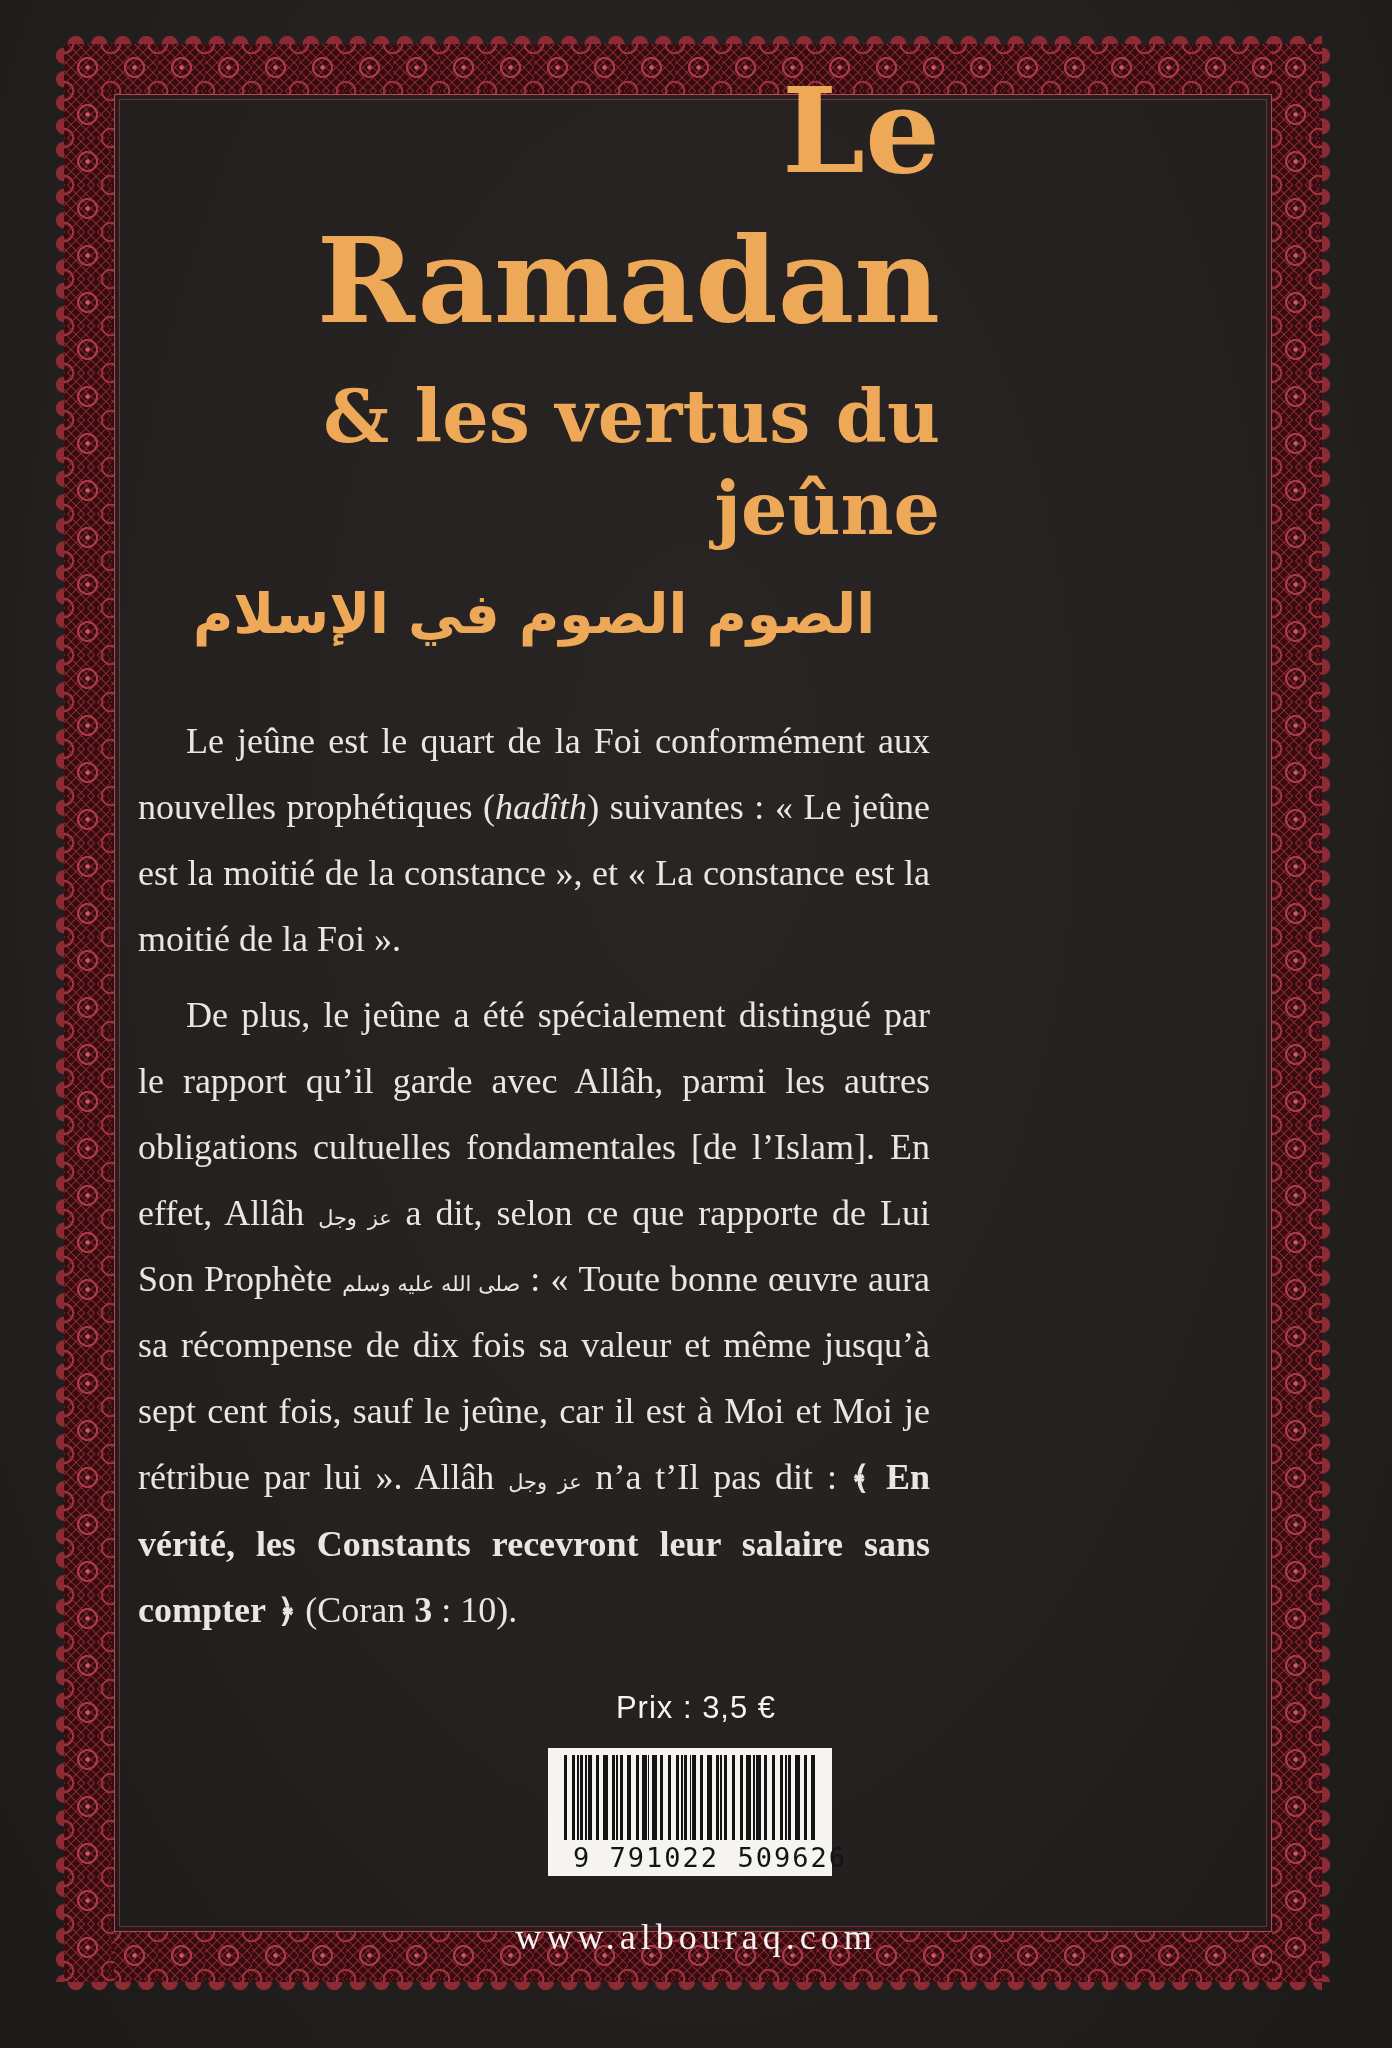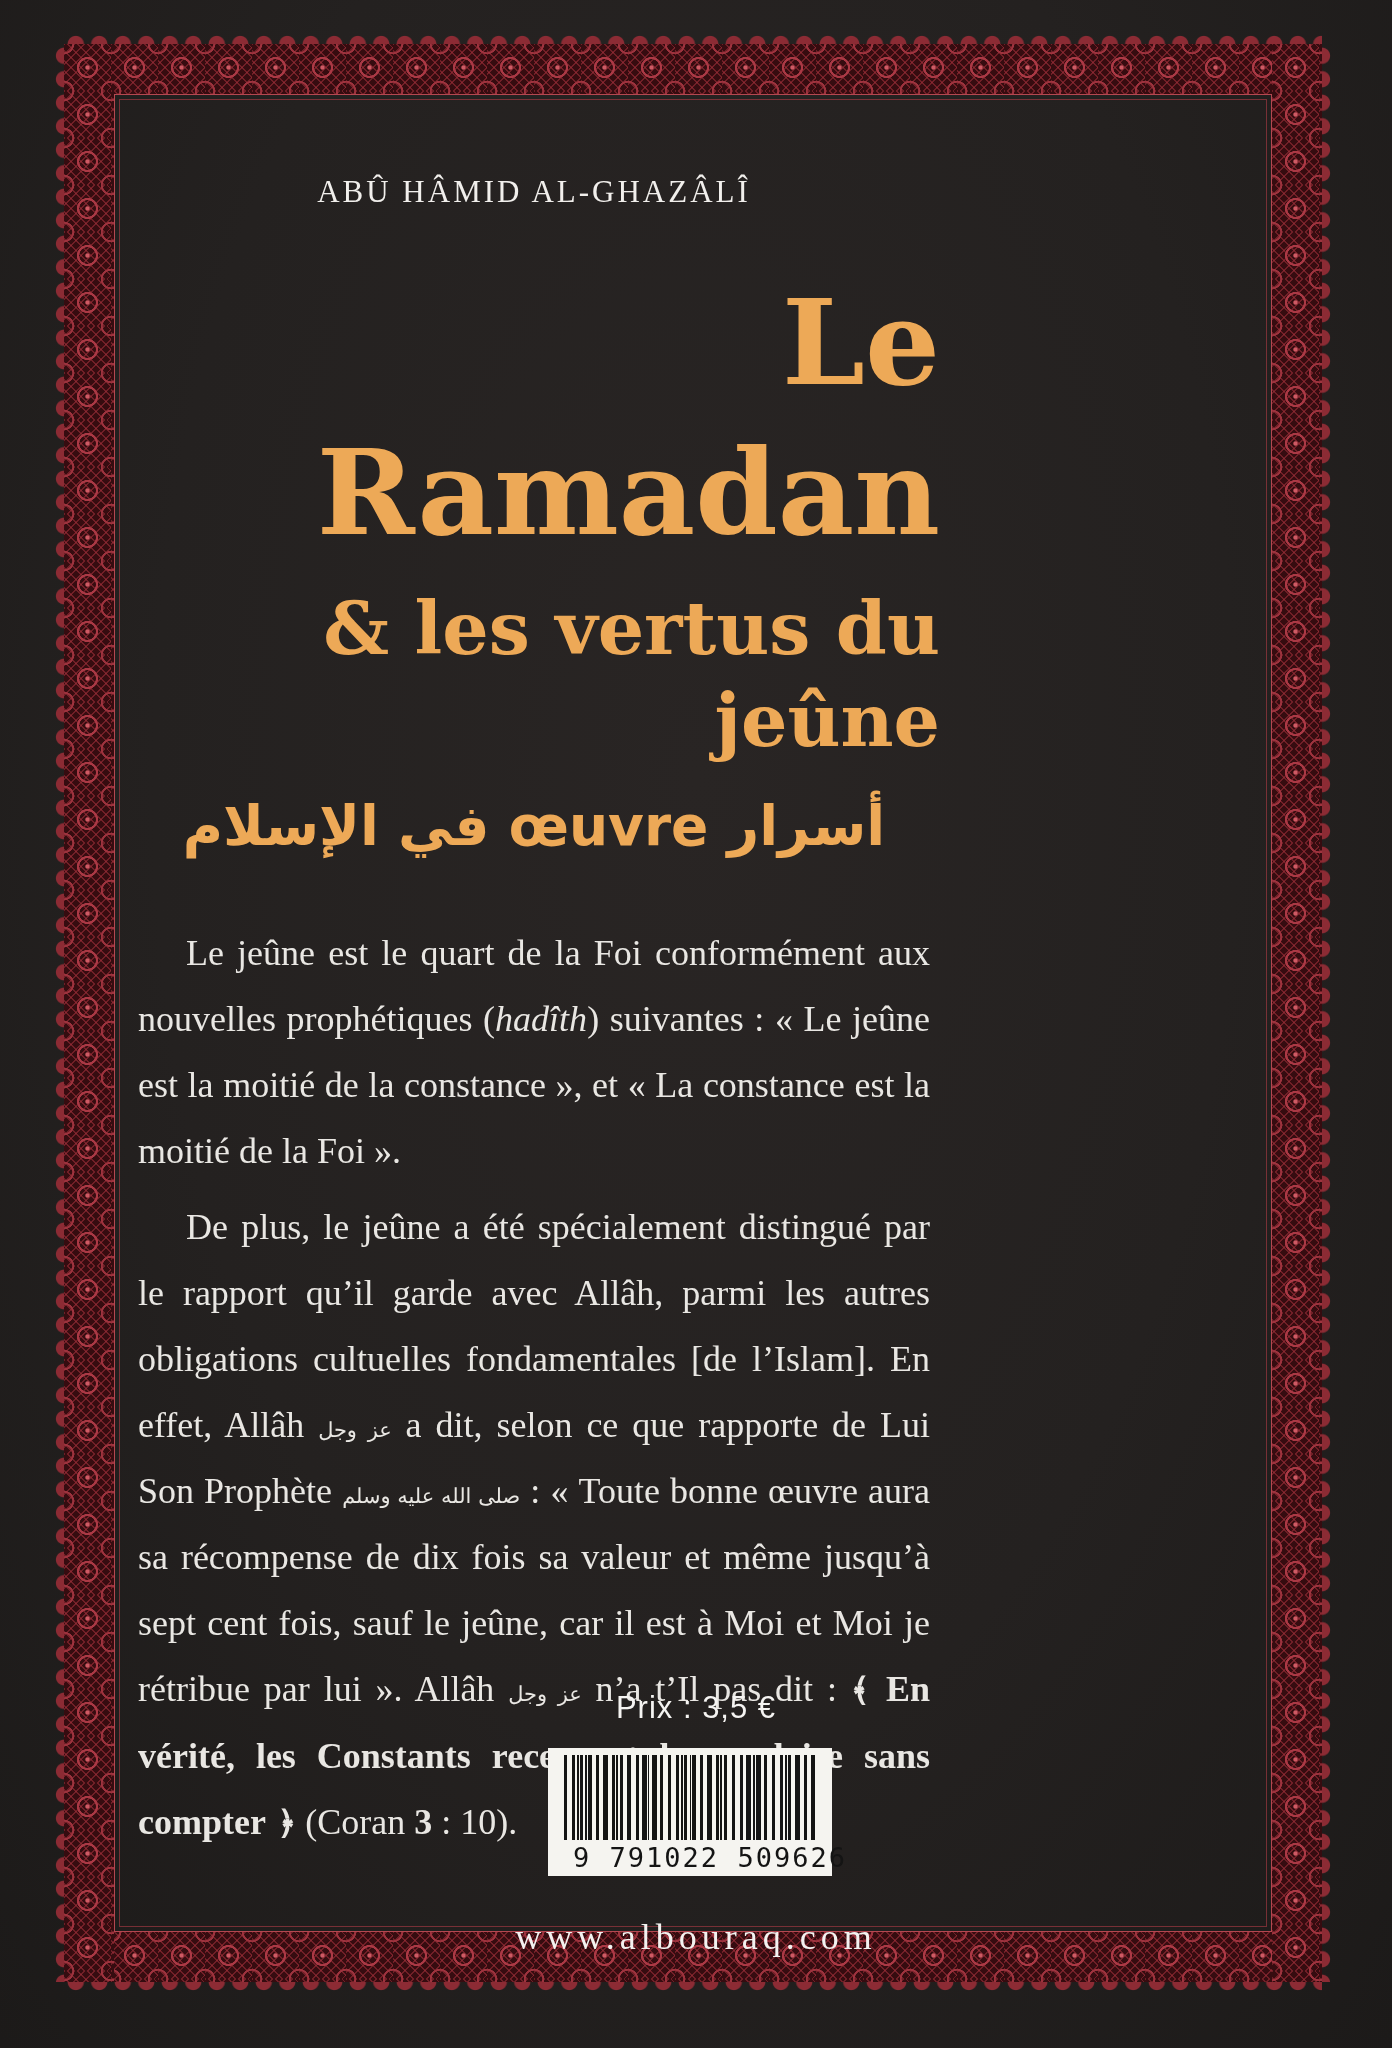--- a/index.html
+++ b/index.html
@@ -109,24 +109,23 @@
 <div id="page">
 
   <div class="band band-top"></div>
   <div class="band band-bottom"></div>
   <div class="band band-left"></div>
   <div class="band band-right"></div>
   <div class="trim"></div>
   <div class="trim2"></div>
 
   <div class="content">
-    <div class="author">ABÛ HÂMID AL-GHAZÂLÎ</div>
     <div class="title-fr">Le Ramadan</div>
     <div class="subtitle-fr">&amp; les vertus du jeûne</div>
-    <div class="title-ar">أسرار œuvre في الإسلام</div>
+    <div class="title-ar">الصوم الصوم في الإسلام</div>
     <div class="body-text" id="body-text">
         <p><span>Le jeûne est le quart de la Foi conformément aux nouvelles prophétiques (</span><span class="seg-italic">hadîth</span><span>) suivantes : « Le jeûne est la moitié de la constance », et « La constance est la moitié de la Foi ».</span></p>
         <p><span>De plus, le jeûne a été spécialement distingué par le rapport qu’il garde avec Allâh, parmi les autres obligations cultuelles fondamentales [de l’Islam]. En effet, Allâh </span><span class="seg-callig" dir="rtl">عز وجل</span><span> a dit, selon ce que rapporte de Lui Son Prophète </span><span class="seg-callig" dir="rtl">صلى الله عليه وسلم</span><span> : « Toute bonne œuvre aura sa récompense de dix fois sa valeur et même jusqu’à sept cent fois, sauf le jeûne, car il est à Moi et Moi je rétribue par lui ». Allâh </span><span class="seg-callig" dir="rtl">عز وجل</span><span> n’a t’Il pas dit : </span><span class="seg-bracket">﴾ </span><span class="seg-bold">En vérité, les Constants recevront leur salaire sans compter</span><span class="seg-bracket"> ﴿</span><span> (Coran </span><span class="seg-bold">3</span><span> : 10).</span></p>
       </div>
   </div>
 
   <div class="price">Prix : 3,5 €</div>
 
   <div class="barcode">
     <div class="barcode-bars"></div>

